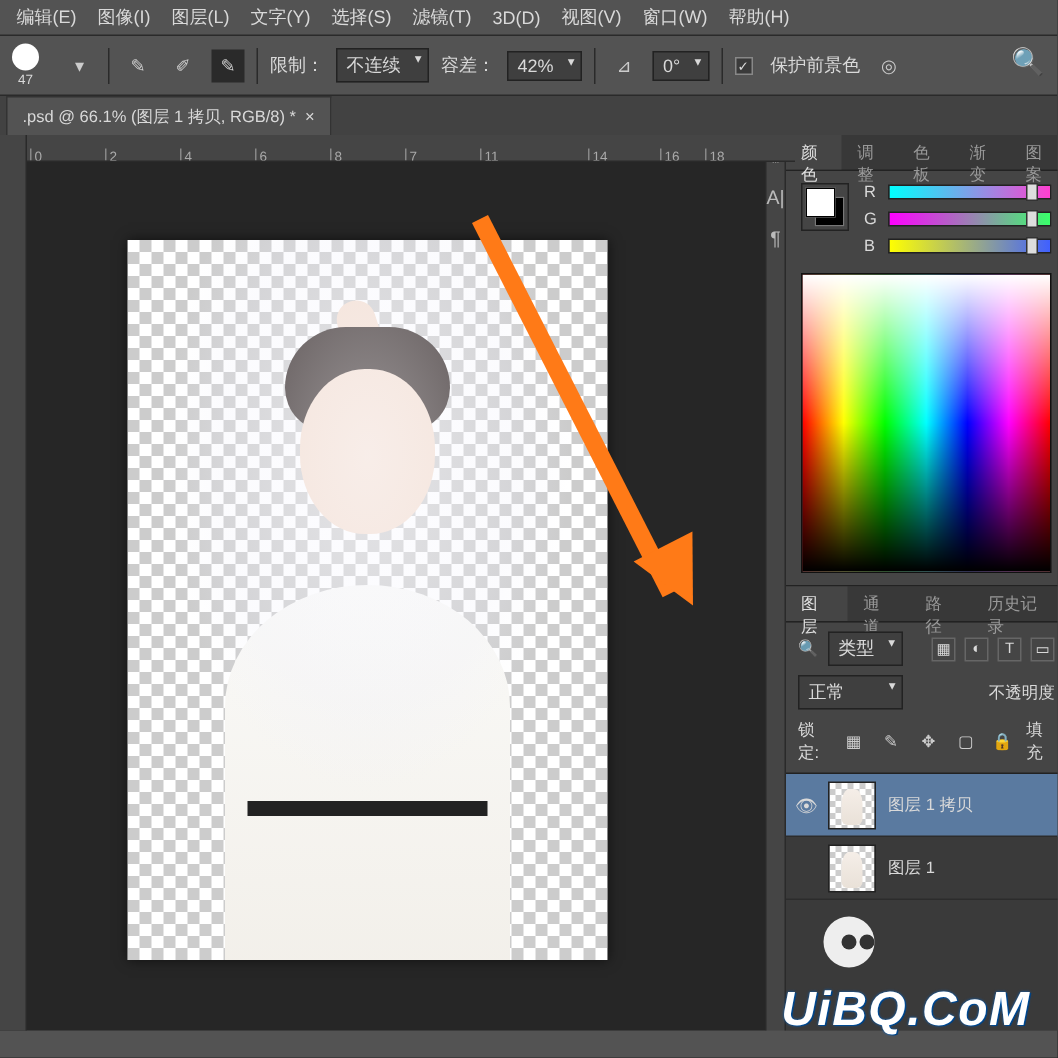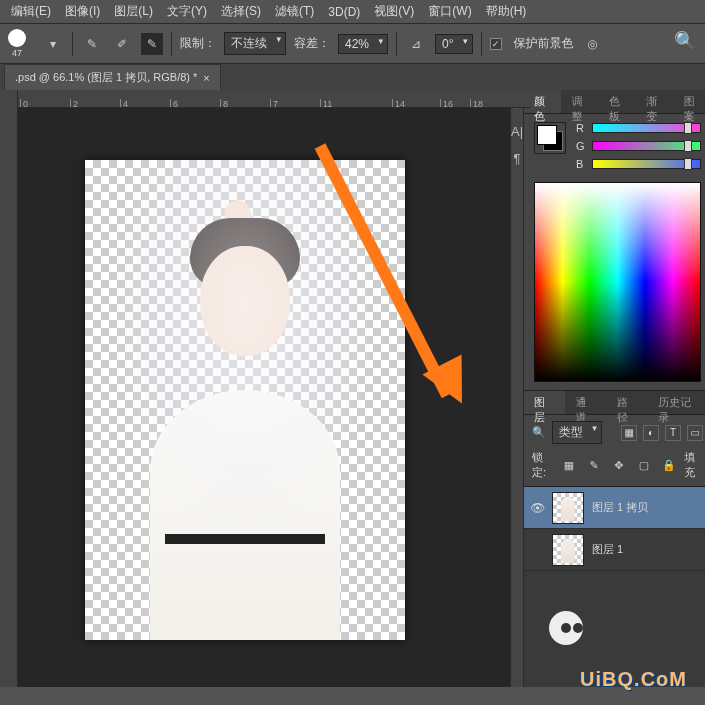--- a/index.html
+++ b/index.html
@@ -64,21 +64,21 @@
 .filter-icons{display:flex;gap:6px;margin-left:auto}
 .filter-icons span{width:16px;height:16px;border:1px solid #666;display:flex;align-items:center;justify-content:center;font-size:10px;cursor:pointer}
 .layer-list{flex:1;background:#3a3a3a;overflow:auto}
 .layer{display:flex;align-items:center;height:42px;border-bottom:1px solid #2c2c2c;padding:0 6px;gap:8px}
 .layer.sel{background:#5a7aa0}
 .eye{width:14px;text-align:center;cursor:pointer;font-size:12px}
 .thumb{width:32px;height:32px;border:1px solid #222;background:
  repeating-conic-gradient(#ccc 0 25%,#fff 0 50%) 0 0/8px 8px;position:relative}
 .thumb::after{content:"";position:absolute;left:8px;top:4px;width:14px;height:24px;background:linear-gradient(#f5eee8,#e9e1d8);border-radius:40% 40% 4px 4px}
 .layer .name{font-size:11px}
-.watermark{position:absolute;right:18px;bottom:14px;font-size:20px;font-weight:800;color:#fdba74;text-shadow:0 0 2px #0066cc,1px 1px 0 #003a72;letter-spacing:1px;pointer-events:none}
+.watermark{position:absolute;right:18px;bottom:14px;font-size:32px;font-weight:800;font-style:italic;color:#ffffff;text-shadow:0 0 2px #0066cc,1px 1px 0 #003a72;letter-spacing:1px;pointer-events:none}
 .wm-icon{position:absolute;right:122px;bottom:60px;width:34px;height:34px;border-radius:50%;background:#eee;display:flex;align-items:center;justify-content:center}
 .wm-icon::before{content:"";width:10px;height:10px;border-radius:50%;background:#333;box-shadow:12px 0 0 #333}
 .search{position:absolute;right:8px;top:30px;font-size:18px;cursor:pointer}
 </style>
 </head>
 <body>
 
 <div class="menubar">
  <span>编辑(E)</span>
  <span>图像(I)</span>
@@ -209,20 +209,24 @@
      <span>🔍</span>
      <span class="dd">类型</span>
      <div class="filter-icons">
       <span>▦</span>
       <span>◐</span>
       <span>T</span>
       <span>▭</span>
      </div>
     </div>
     <div class="lc-row">
+     <span class="dd" style="min-width:70px">正常</span>
+     <span style="margin-left:auto">不透明度</span>
+    </div>
+    <div class="lc-row">
      <span>锁定:</span>
      <span class="iconbtn">▦</span>
      <span class="iconbtn">✎</span>
      <span class="iconbtn">✥</span>
      <span class="iconbtn">▢</span>
      <span class="iconbtn">🔒</span>
      <span style="margin-left:auto">填充</span>
     </div>
    </div>
    <div class="layer-list">

